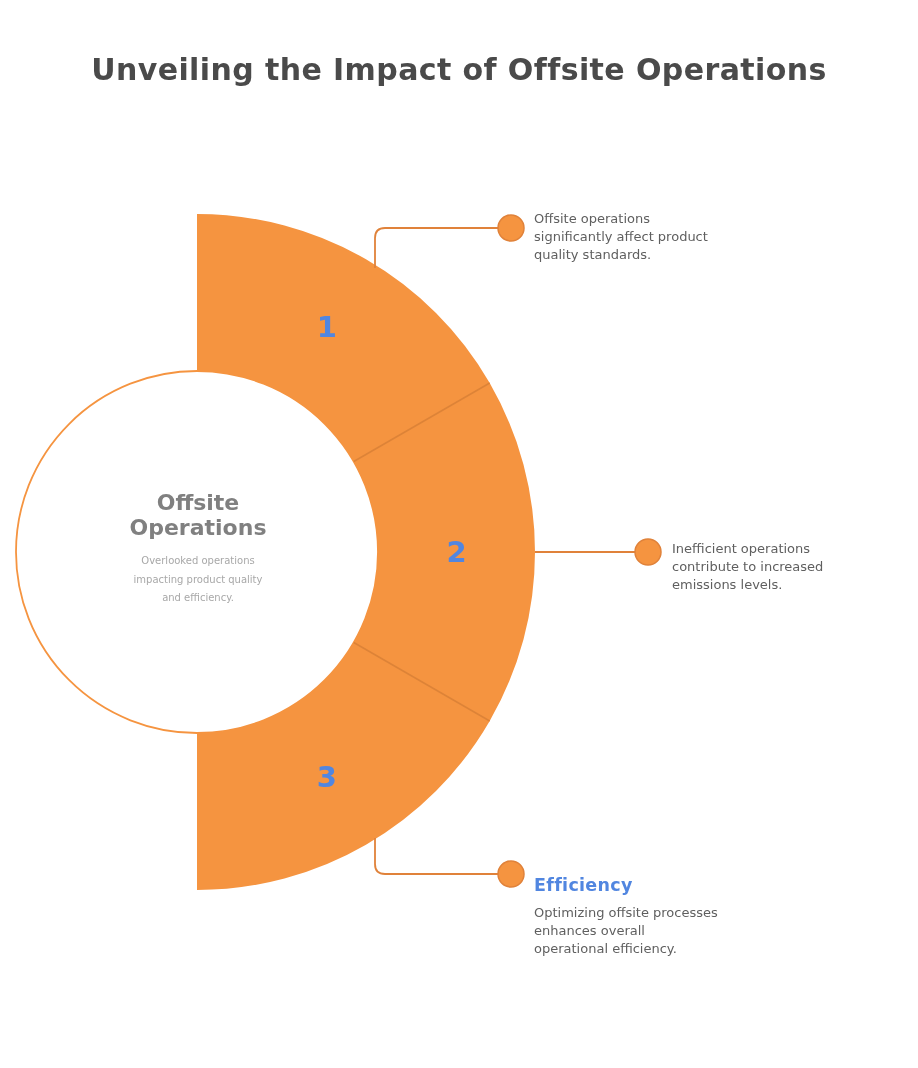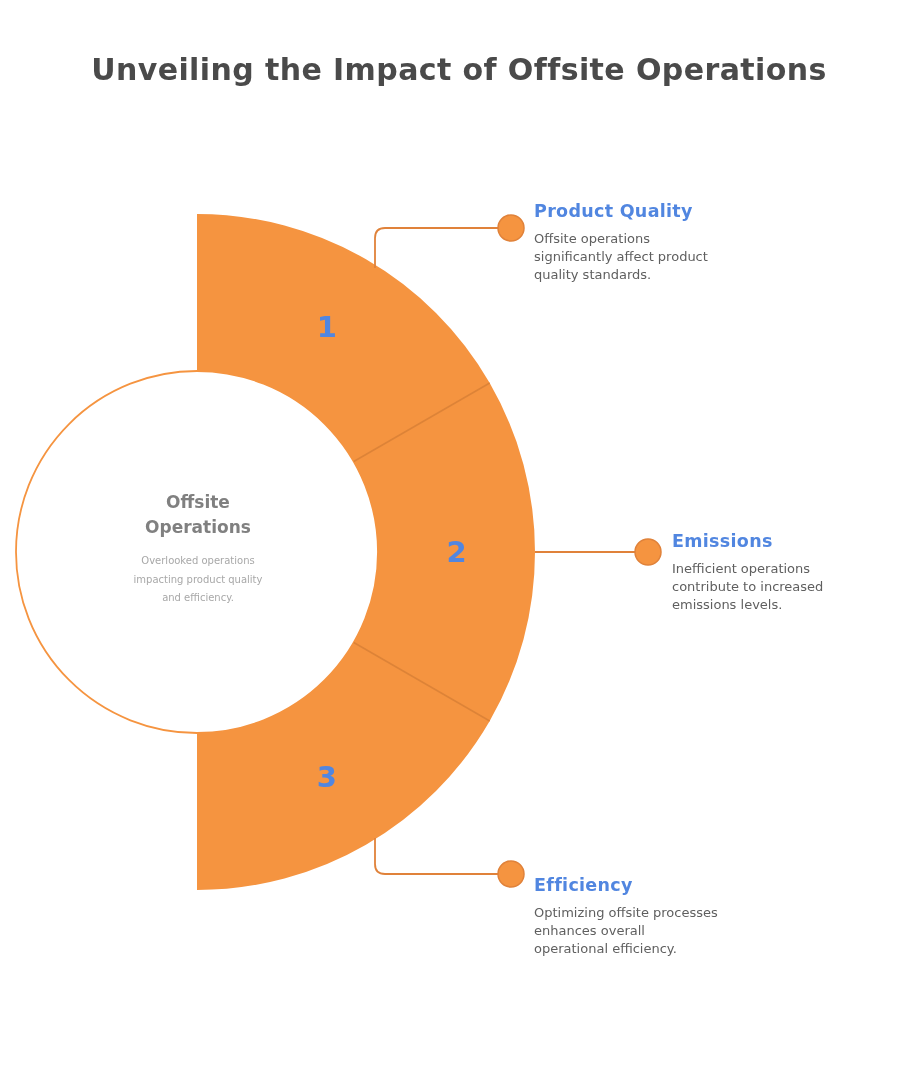--- a/index.html
+++ b/index.html
@@ -57,21 +57,21 @@
 
   #center-block {
     position: absolute;
     left: 78px;
     top: 490px;
     width: 240px;
     text-align: center;
   }
   #center-title {
     font-family: "DejaVu Sans", sans-serif;
-    font-size: 17px;
+    font-size: 22px;
     font-weight: bold;
     color: #808080;
     line-height: 25px;
     margin: 0;
     white-space: pre-line;
   }
   #center-desc {
     font-family: "DejaVu Sans", sans-serif;
     font-size: 10px;
     line-height: 18.5px;
@@ -124,28 +124,26 @@
 
 <div id="center-block">
   <p id="center-title">Offsite
 Operations</p>
   <p id="center-desc">Overlooked operations
 impacting product quality
 and efficiency.</p>
 </div>
 
 <div class="label-block" style="left:534px; top:201px; width:226px;">
-  <p class="label-heading">Product Quality</p>
   <p class="label-desc">Offsite operations
 significantly affect product
 quality standards.</p>
 </div>
 
 <div class="label-block" style="left:672px; top:531px; width:226px;">
-  <p class="label-heading">Emissions</p>
   <p class="label-desc">Inefficient operations
 contribute to increased
 emissions levels.</p>
 </div>
 
 <div class="label-block" style="left:534px; top:855px; width:240px;margin-top:20px;">
   <p class="label-heading">Efficiency</p>
   <p class="label-desc">Optimizing offsite processes
 enhances overall
 operational efficiency.</p>

